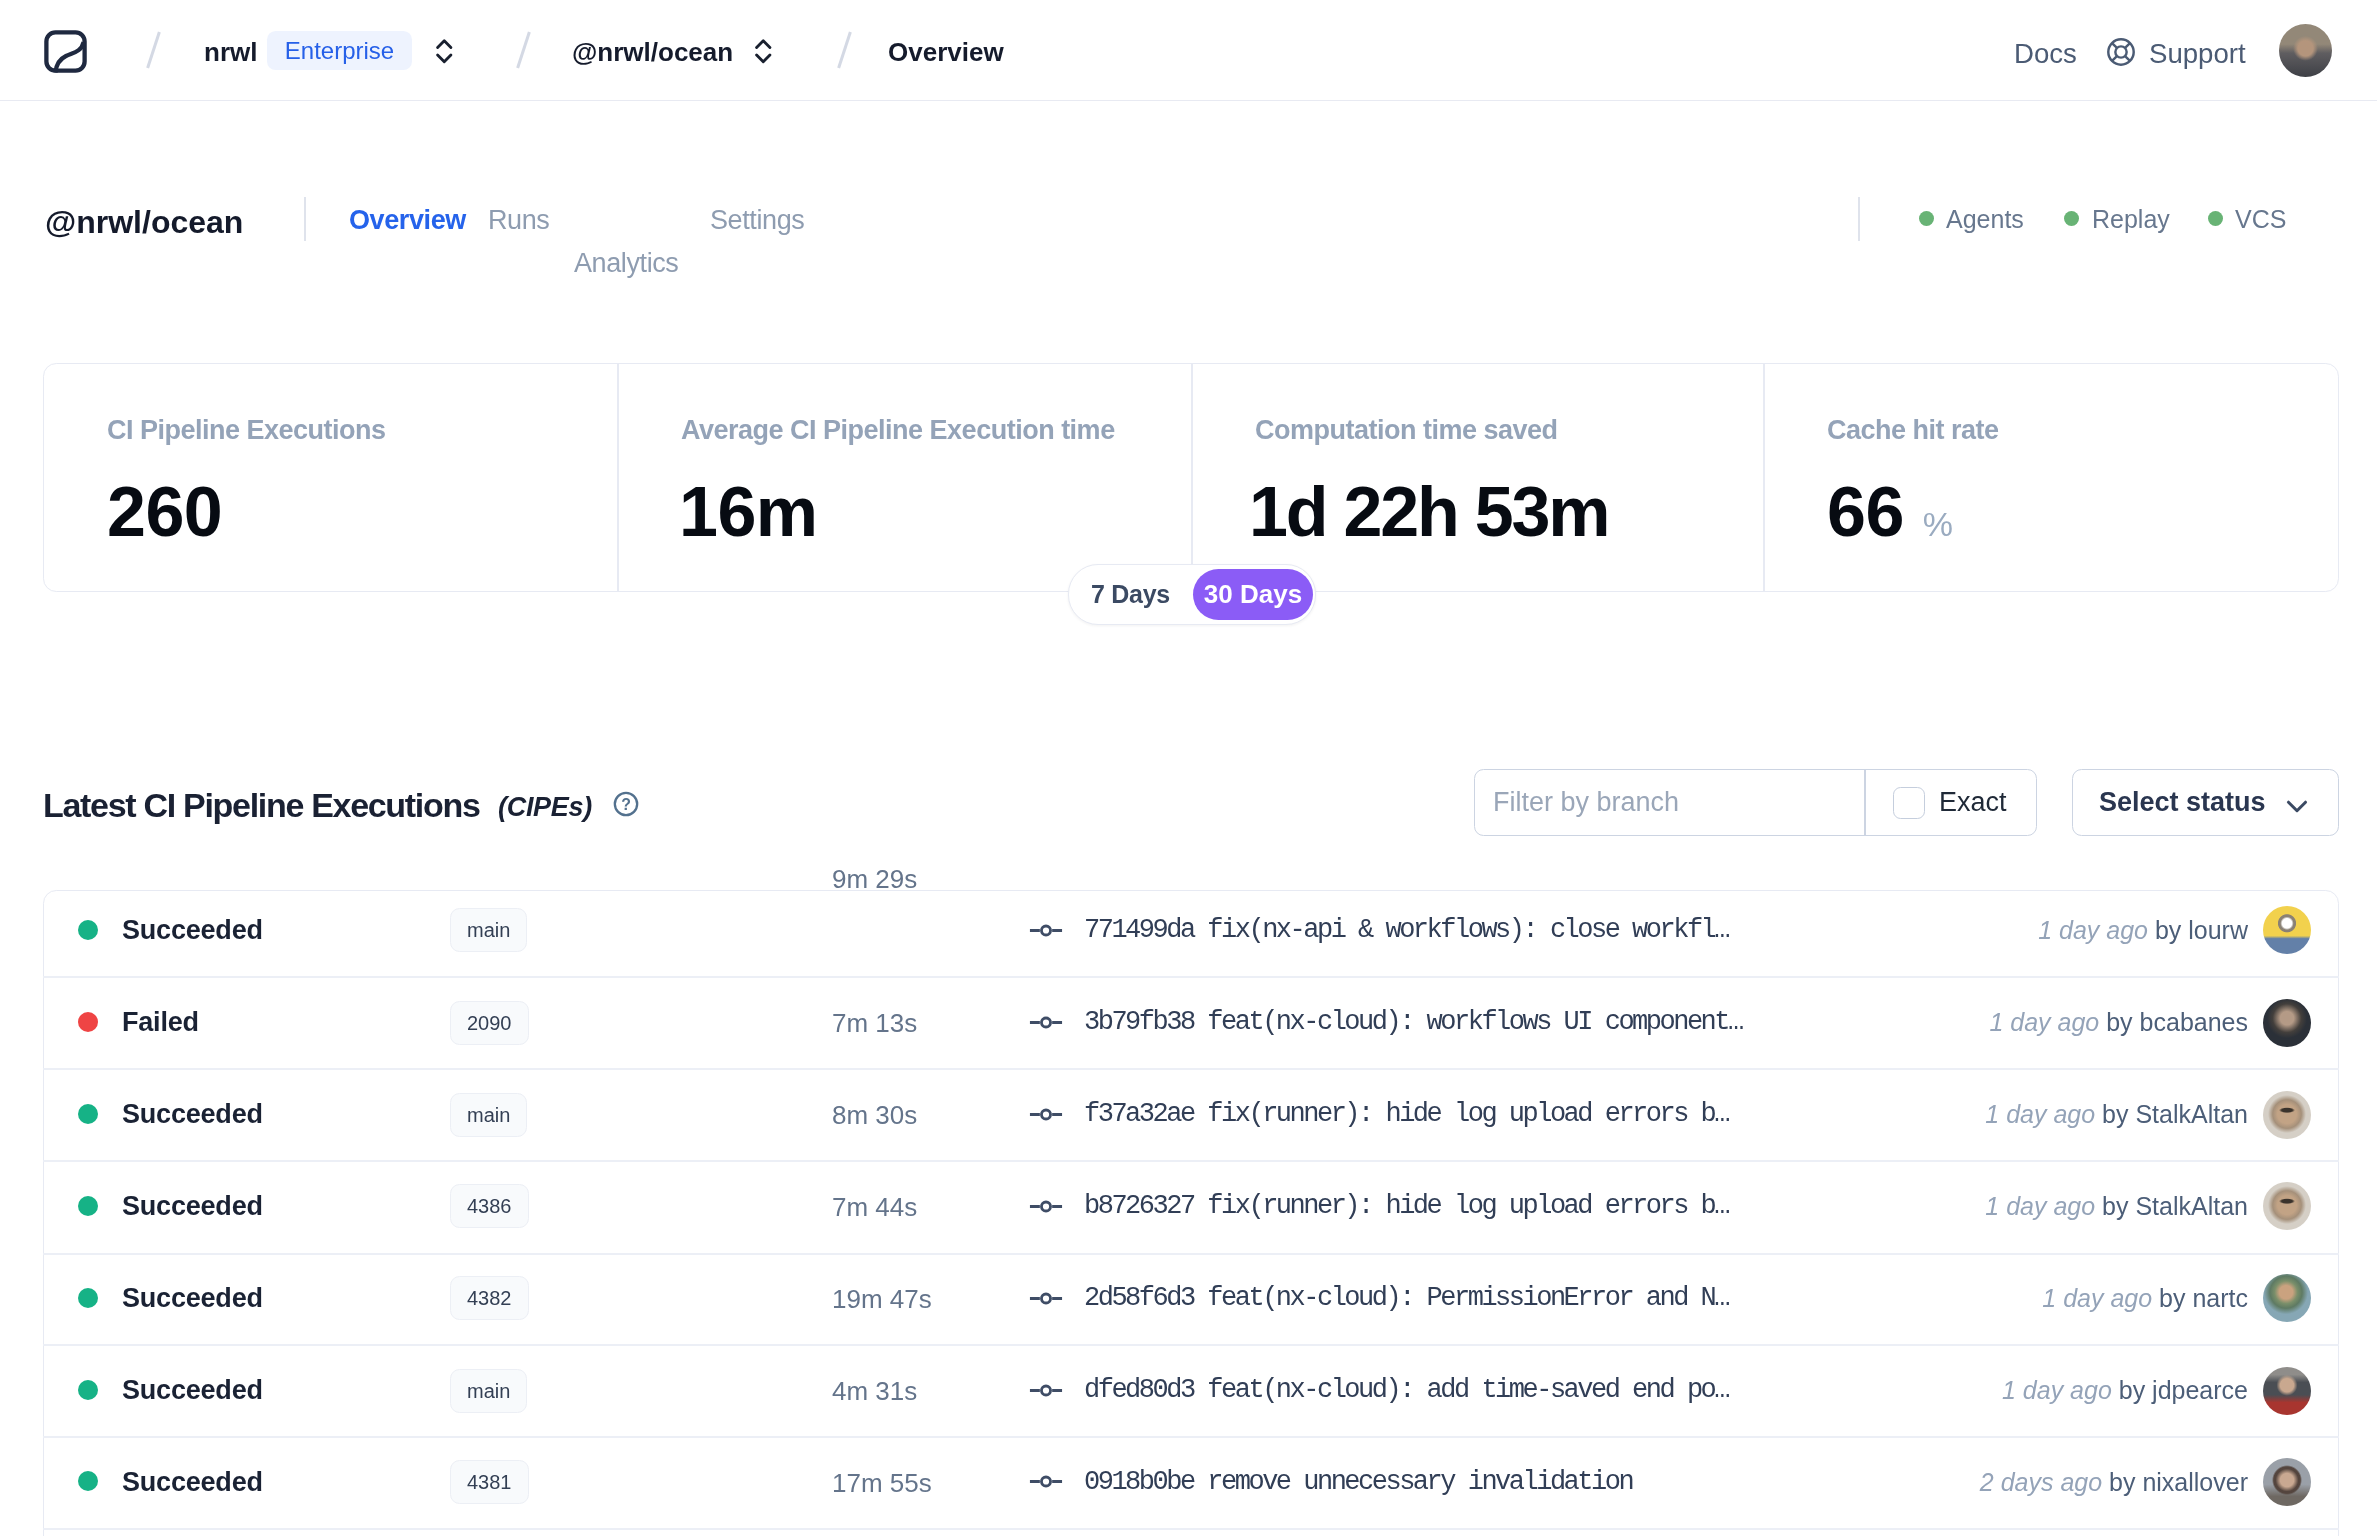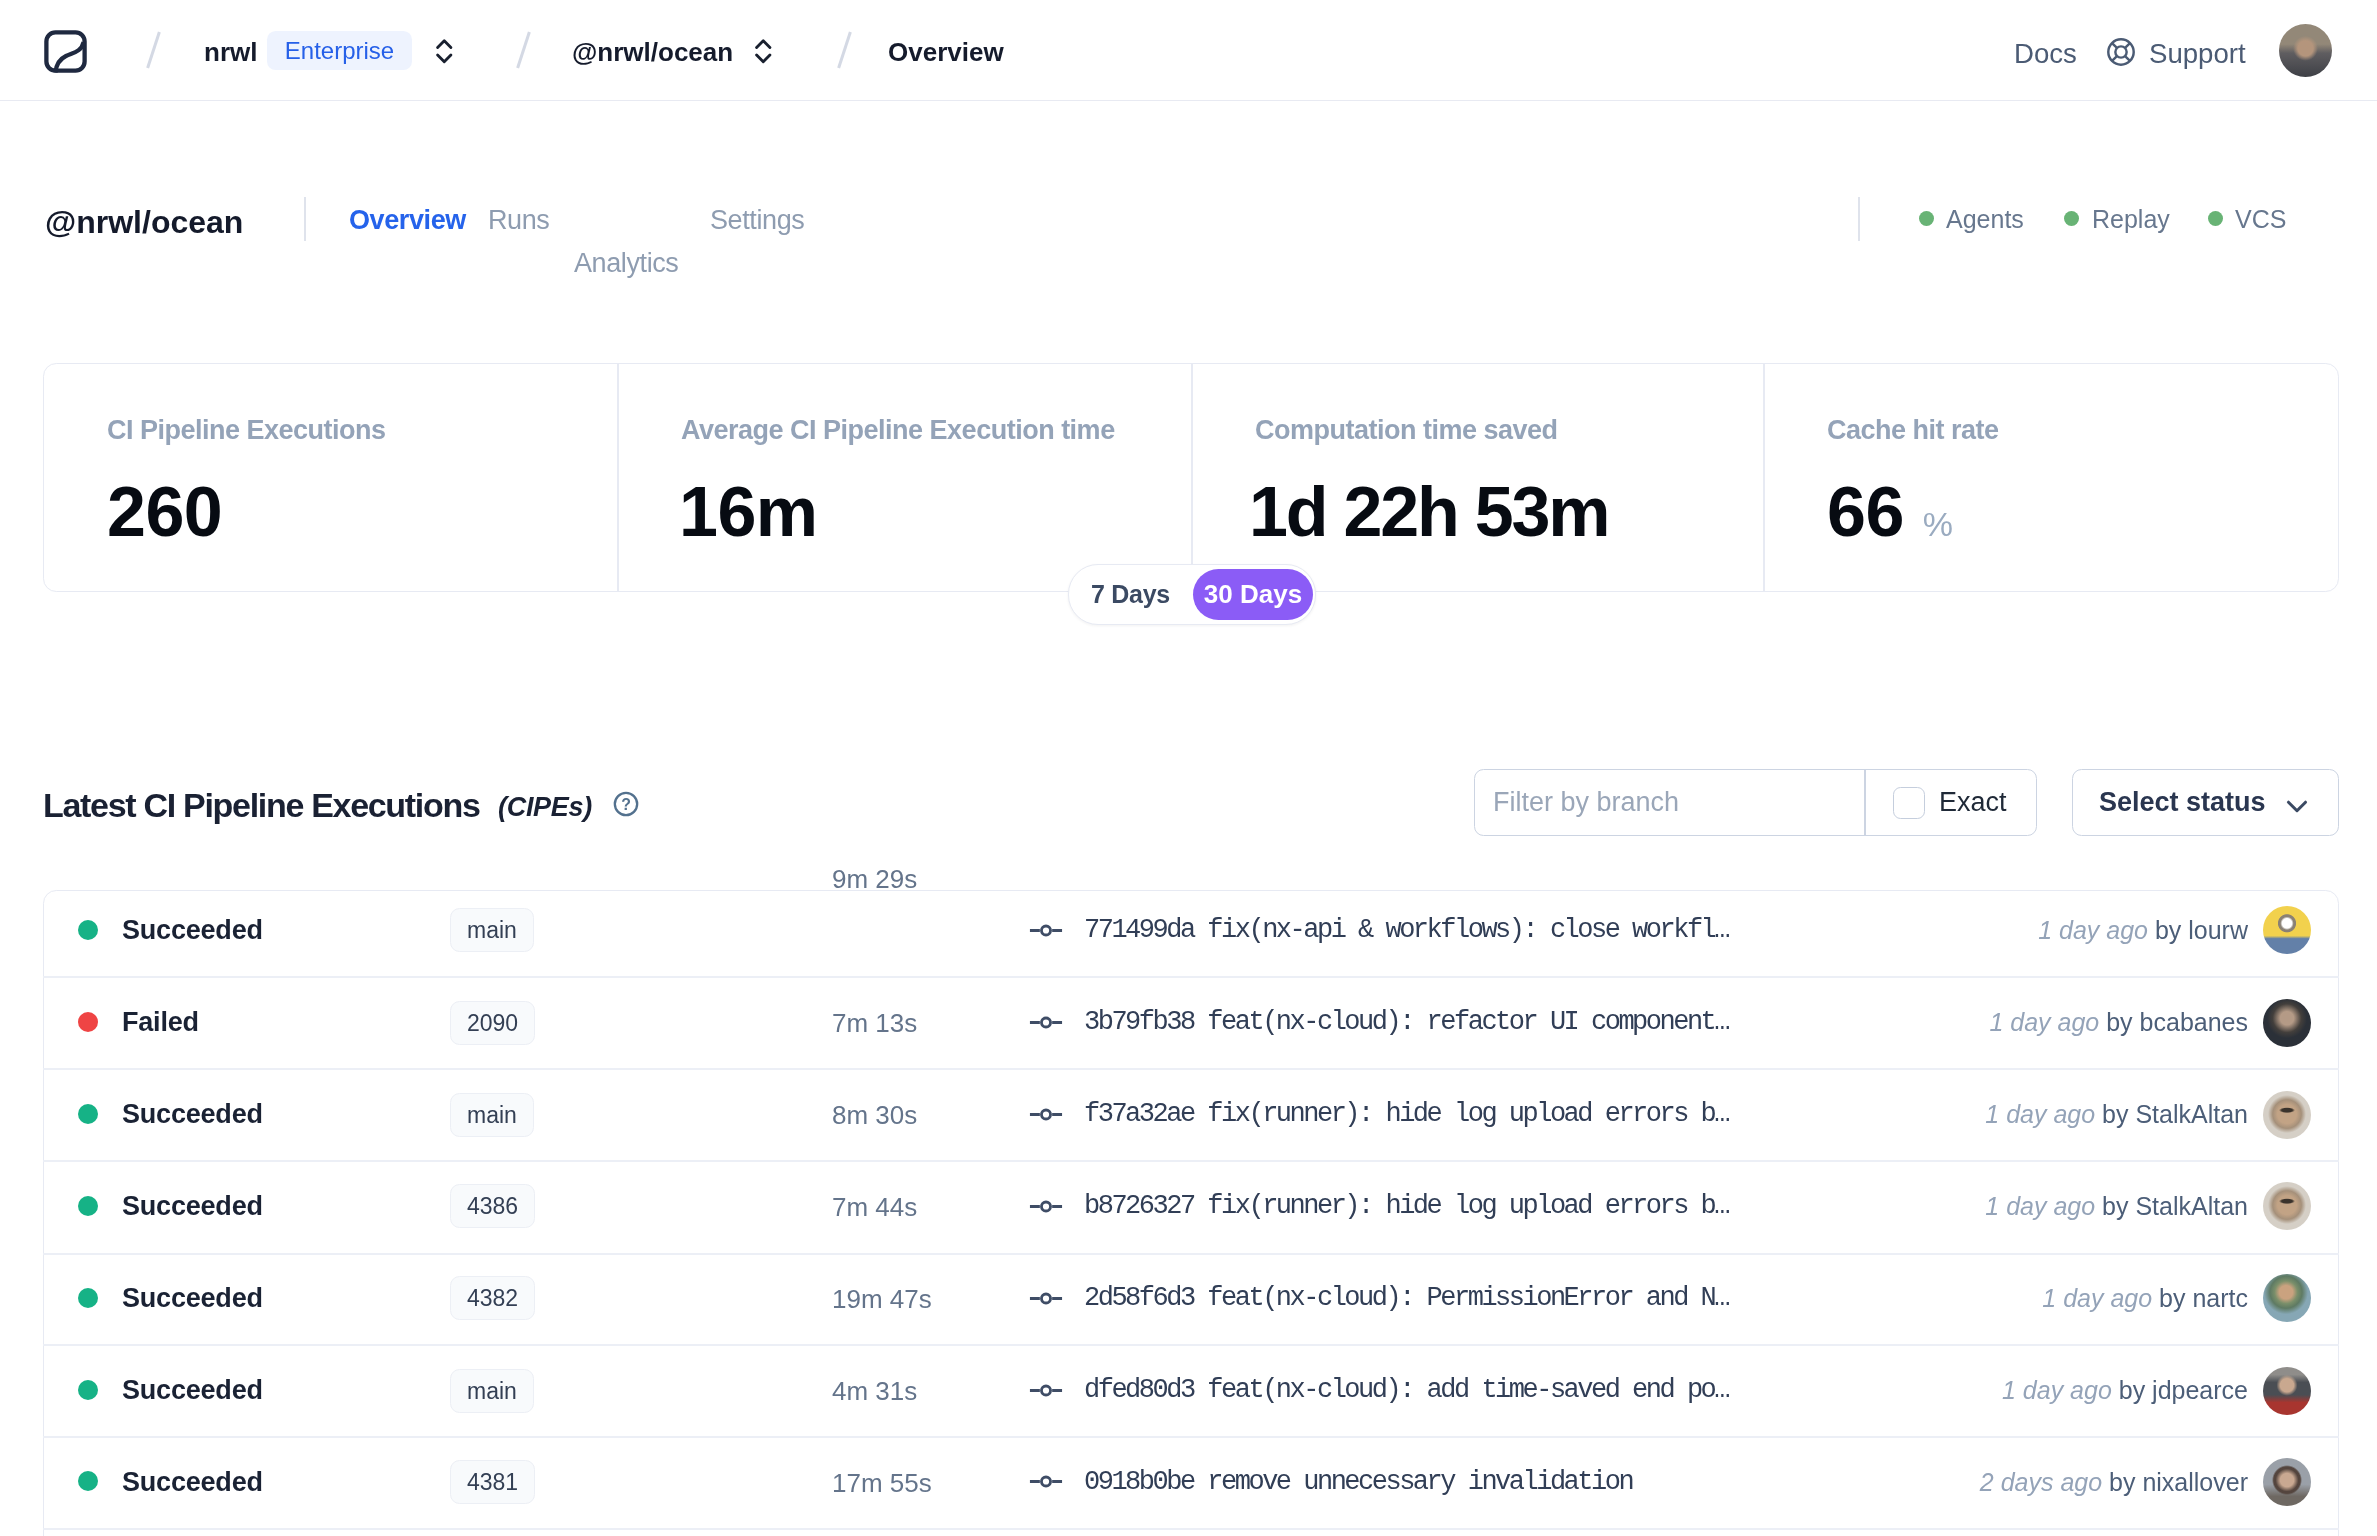--- a/index.html
+++ b/index.html
@@ -19,21 +19,21 @@
   .toggle { position:absolute; left:1068px; top:564px; width:248px; height:61px; background:#fff; border:1.9px solid #e7eaf3; border-radius:30px; box-shadow:0 1px 2.9px rgba(30,41,59,0.06); }
   .tg7 { position:absolute; left:1068px; top:564px; width:125px; height:61px; line-height:61px; text-align:center; font-size:25px; font-weight:600; color:#3b4a63; letter-spacing:-0.3px; }
   .tg30 { position:absolute; left:1193px; top:569px; width:120px; height:51px; line-height:51px; text-align:center; font-size:26px; font-weight:600; color:#ffffff; background:#8b5cf6; border-radius:26px; }
   .sect-title { position:absolute; left:43px; top:786px; font-size:34px; font-weight:700; color:#1a2133; letter-spacing:-1.3px; }
   .filterbox { position:absolute; left:1474px; top:769px; width:563px; height:67px; border:1.9px solid #ccd4e2; border-radius:9.5px; background:#fff; }
   .selstat { position:absolute; left:2072px; top:769px; width:267px; height:67px; border:1.9px solid #ccd4e2; border-radius:9.5px; background:#fff; }
   .tbl { position:absolute; left:43px; top:890px; width:2296px; height:761px; border:1.9px solid #e7eaf3; border-radius:13.3px 13.3px 0 0; background:#fff; }
   .rowsep { position:absolute; left:43px; width:2296px; height:1.9px; background:#eceff6; }
   .rdot { position:absolute; left:78px; width:20px; height:20px; border-radius:50%; }
   .rstat { position:absolute; left:122px; font-size:27px; font-weight:600; color:#1a2234; letter-spacing:-0.2px; }
-  .rbadge { position:absolute; left:450px; height:44px; line-height:42px; padding:0 16px; background:#f8fafc; border:1.9px solid #eceff5; border-radius:9.5px; font-size:23px; color:#333f54; }
+  .rbadge { position:absolute; left:450px; height:44px; line-height:42px; padding:0 16px; background:#f8fafc; border:1.9px solid #eceff5; border-radius:9.5px; font-size:20px; color:#333f54; }
   .rdur { position:absolute; left:832px; font-size:26px; color:#64748b; }
   .rmono { position:absolute; left:1084px; font-family:"Liberation Mono", monospace; font-size:27px; letter-spacing:-2.5px; color:#313e56; white-space:nowrap; }
   .rwhen { position:absolute; right:130px; font-size:25px; color:#94a3b8; font-style:italic; white-space:nowrap; }
   .rwhen b { font-style:normal; font-weight:400; color:#4c5e78; }
   .ravatar { position:absolute; left:2263px; width:48px; height:48px; border-radius:50%; }
 </style>
 </head>
 <body>
 
   <div class="hdr"></div>
@@ -134,21 +134,21 @@
   <div class="rwhen" style="top:916px;">1 day ago <b>by lourw</b></div>
   <div class="ravatar" style="top:906px; background:radial-gradient(circle at 50% 36%, #ffffff 0 4.8px, #8a8174 6.7px 8.6px, rgba(242,209,77,0) 9.5px), linear-gradient(180deg, #f2d14d 0 62%, #6380a8 68%);"></div>
   <div class="rdot" style="top:1012px; background:#ef4444;"></div>
   <div class="rstat" style="top:1007px;">Failed</div>
   <div class="rbadge" style="top:1001px;">2090</div>
   <div class="rdur" style="top:1008px;">7m 13s</div>
   <svg class="abs" style="left:1029px; top:1012px;" width="34" height="21" viewBox="0 0 36 22" fill="none" stroke="#3f4d66" stroke-width="3">
     <path d="M1 11 L11.5 11 M24.5 11 L35 11"></path>
     <circle cx="18" cy="11" r="4.8"></circle>
   </svg>
-  <div class="rmono" style="top:1007px;">3b79fb38 feat(nx-cloud): refactor UI component…</div>
+  <div class="rmono" style="top:1007px;">3b79fb38 feat(nx-cloud): workflows UI component…</div>
   <div class="rwhen" style="top:1008px;">1 day ago <b>by bcabanes</b></div>
   <div class="ravatar" style="top:999px; background:radial-gradient(circle at 50% 40%, #b49a86 0 6.7px, #433f3c 14.3px, #2b3038 20px);"></div>
   <div class="rdot" style="top:1104px; background:#16b286;"></div>
   <div class="rstat" style="top:1099px;">Succeeded</div>
   <div class="rbadge" style="top:1093px;">main</div>
   <div class="rdur" style="top:1100px;">8m 30s</div>
   <svg class="abs" style="left:1029px; top:1104px;" width="34" height="21" viewBox="0 0 36 22" fill="none" stroke="#3f4d66" stroke-width="3">
     <path d="M1 11 L11.5 11 M24.5 11 L35 11"></path>
     <circle cx="18" cy="11" r="4.8"></circle>
   </svg>

